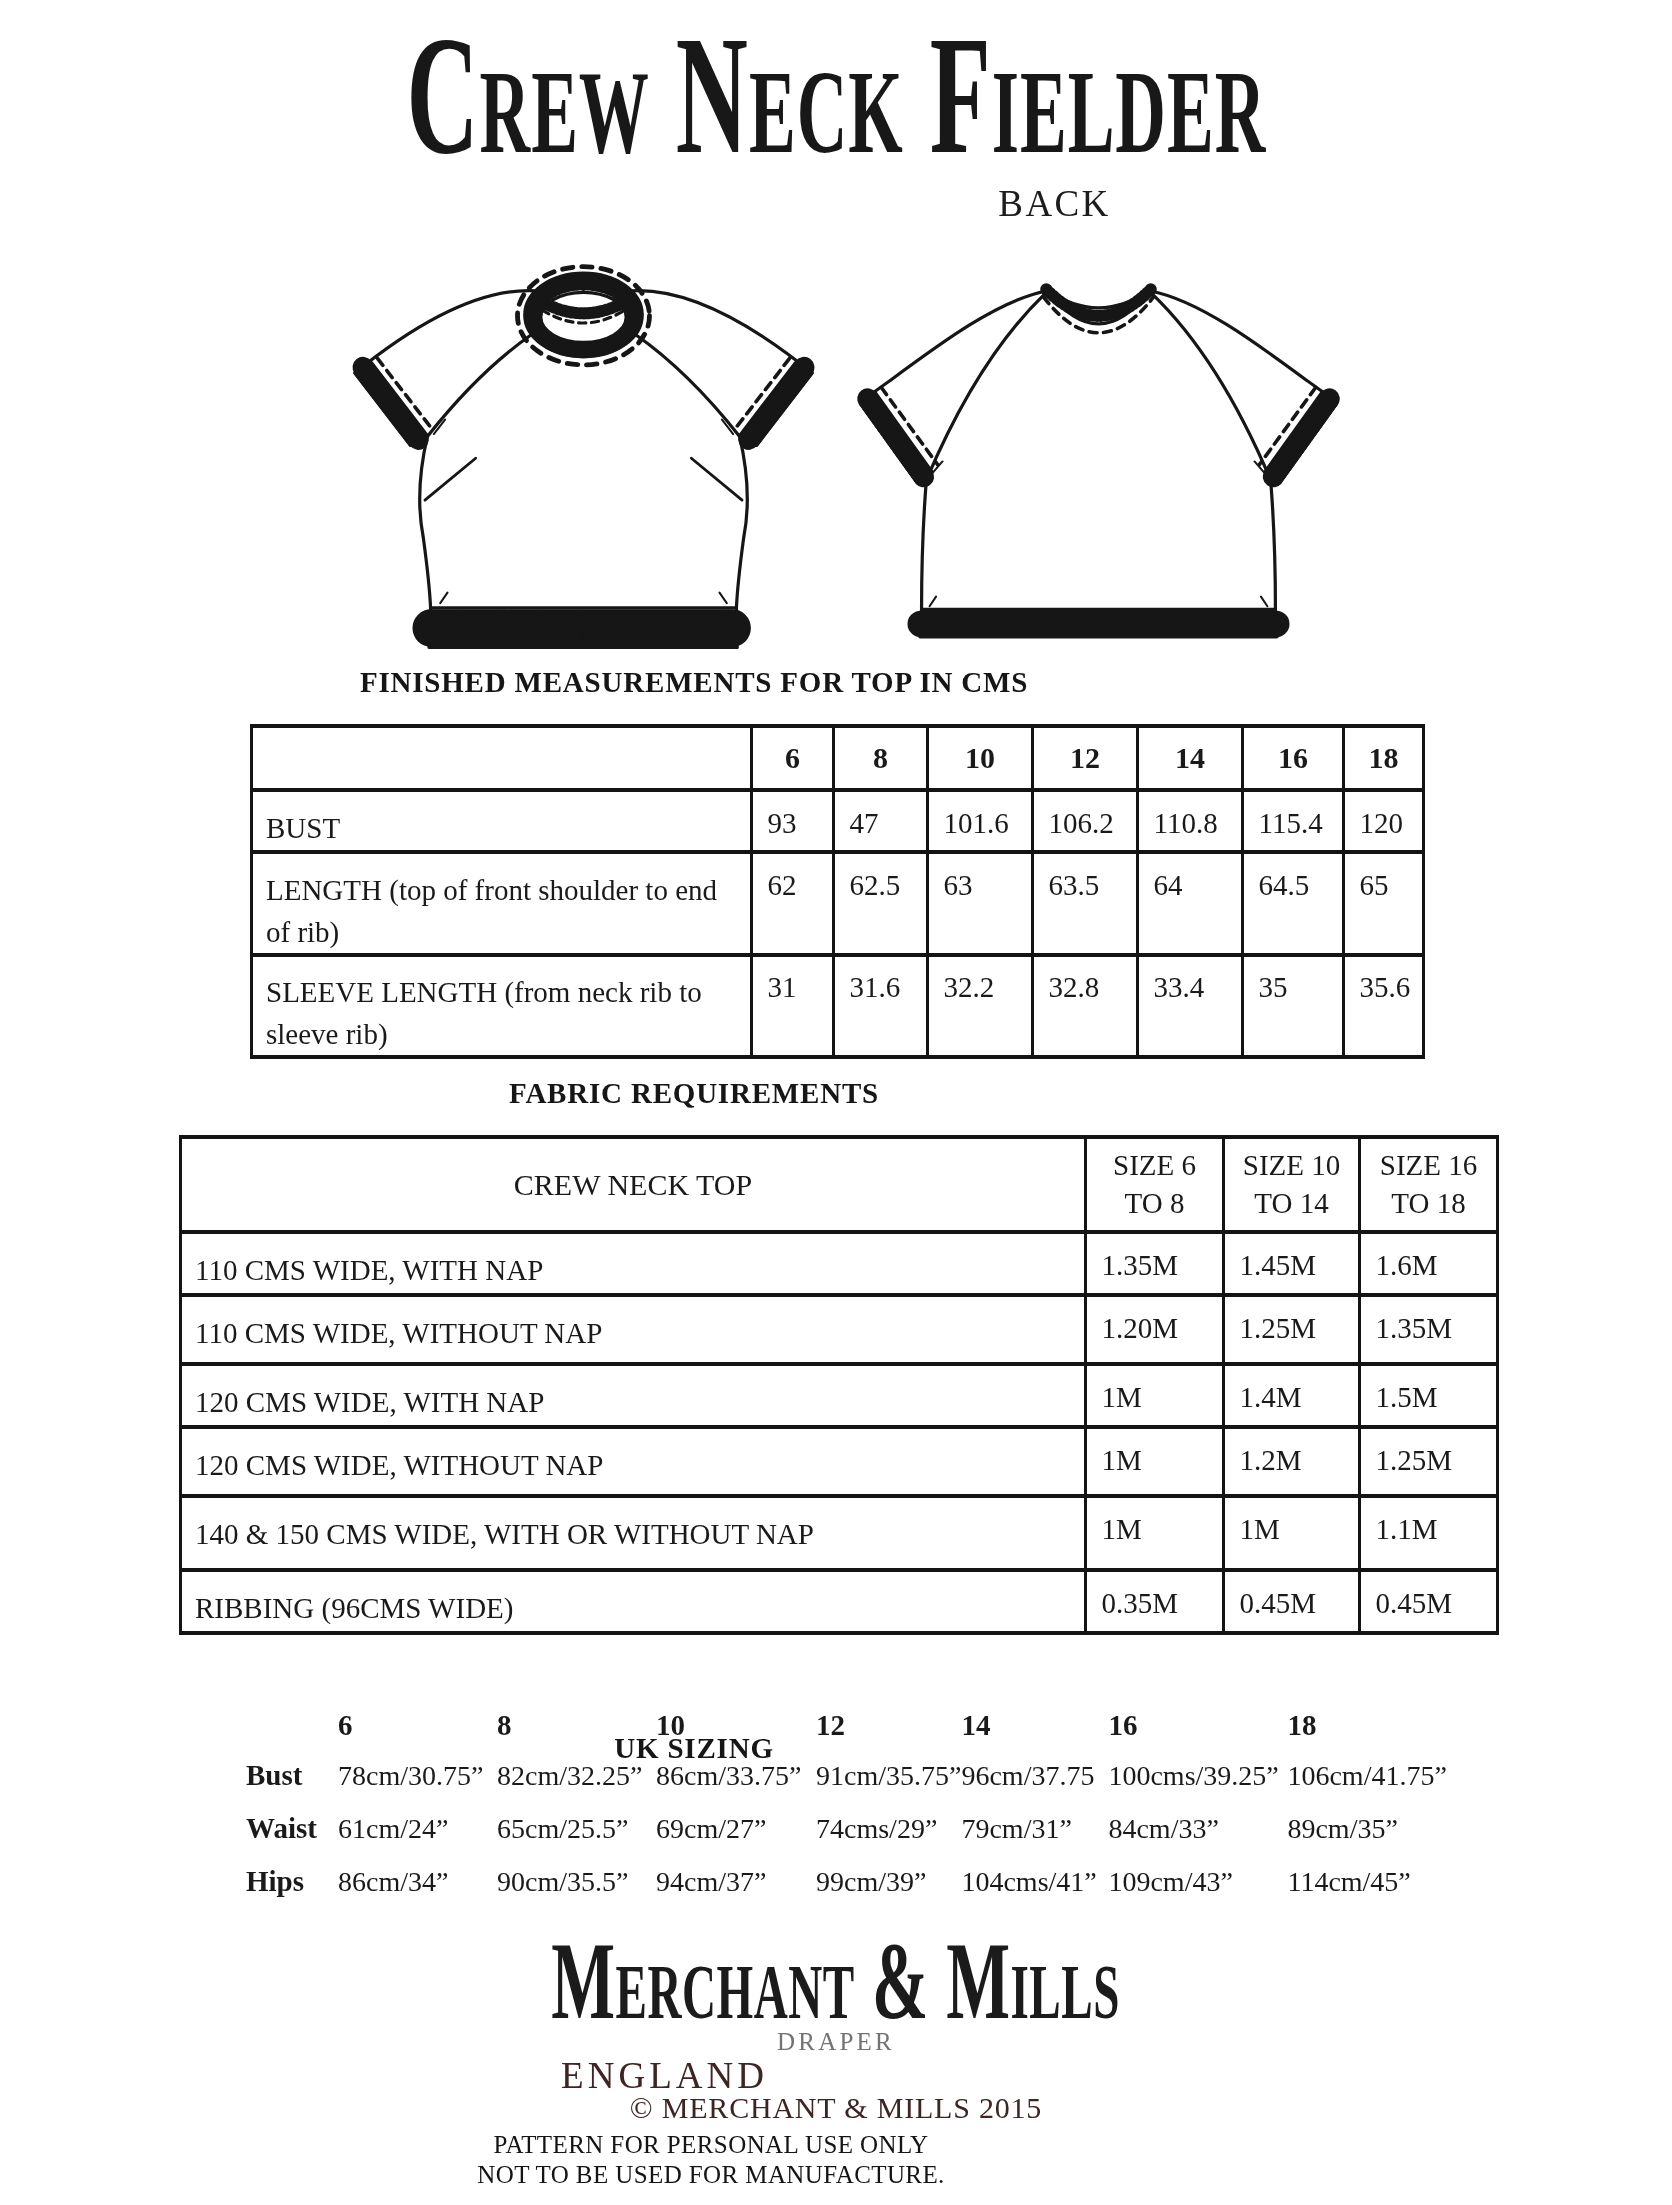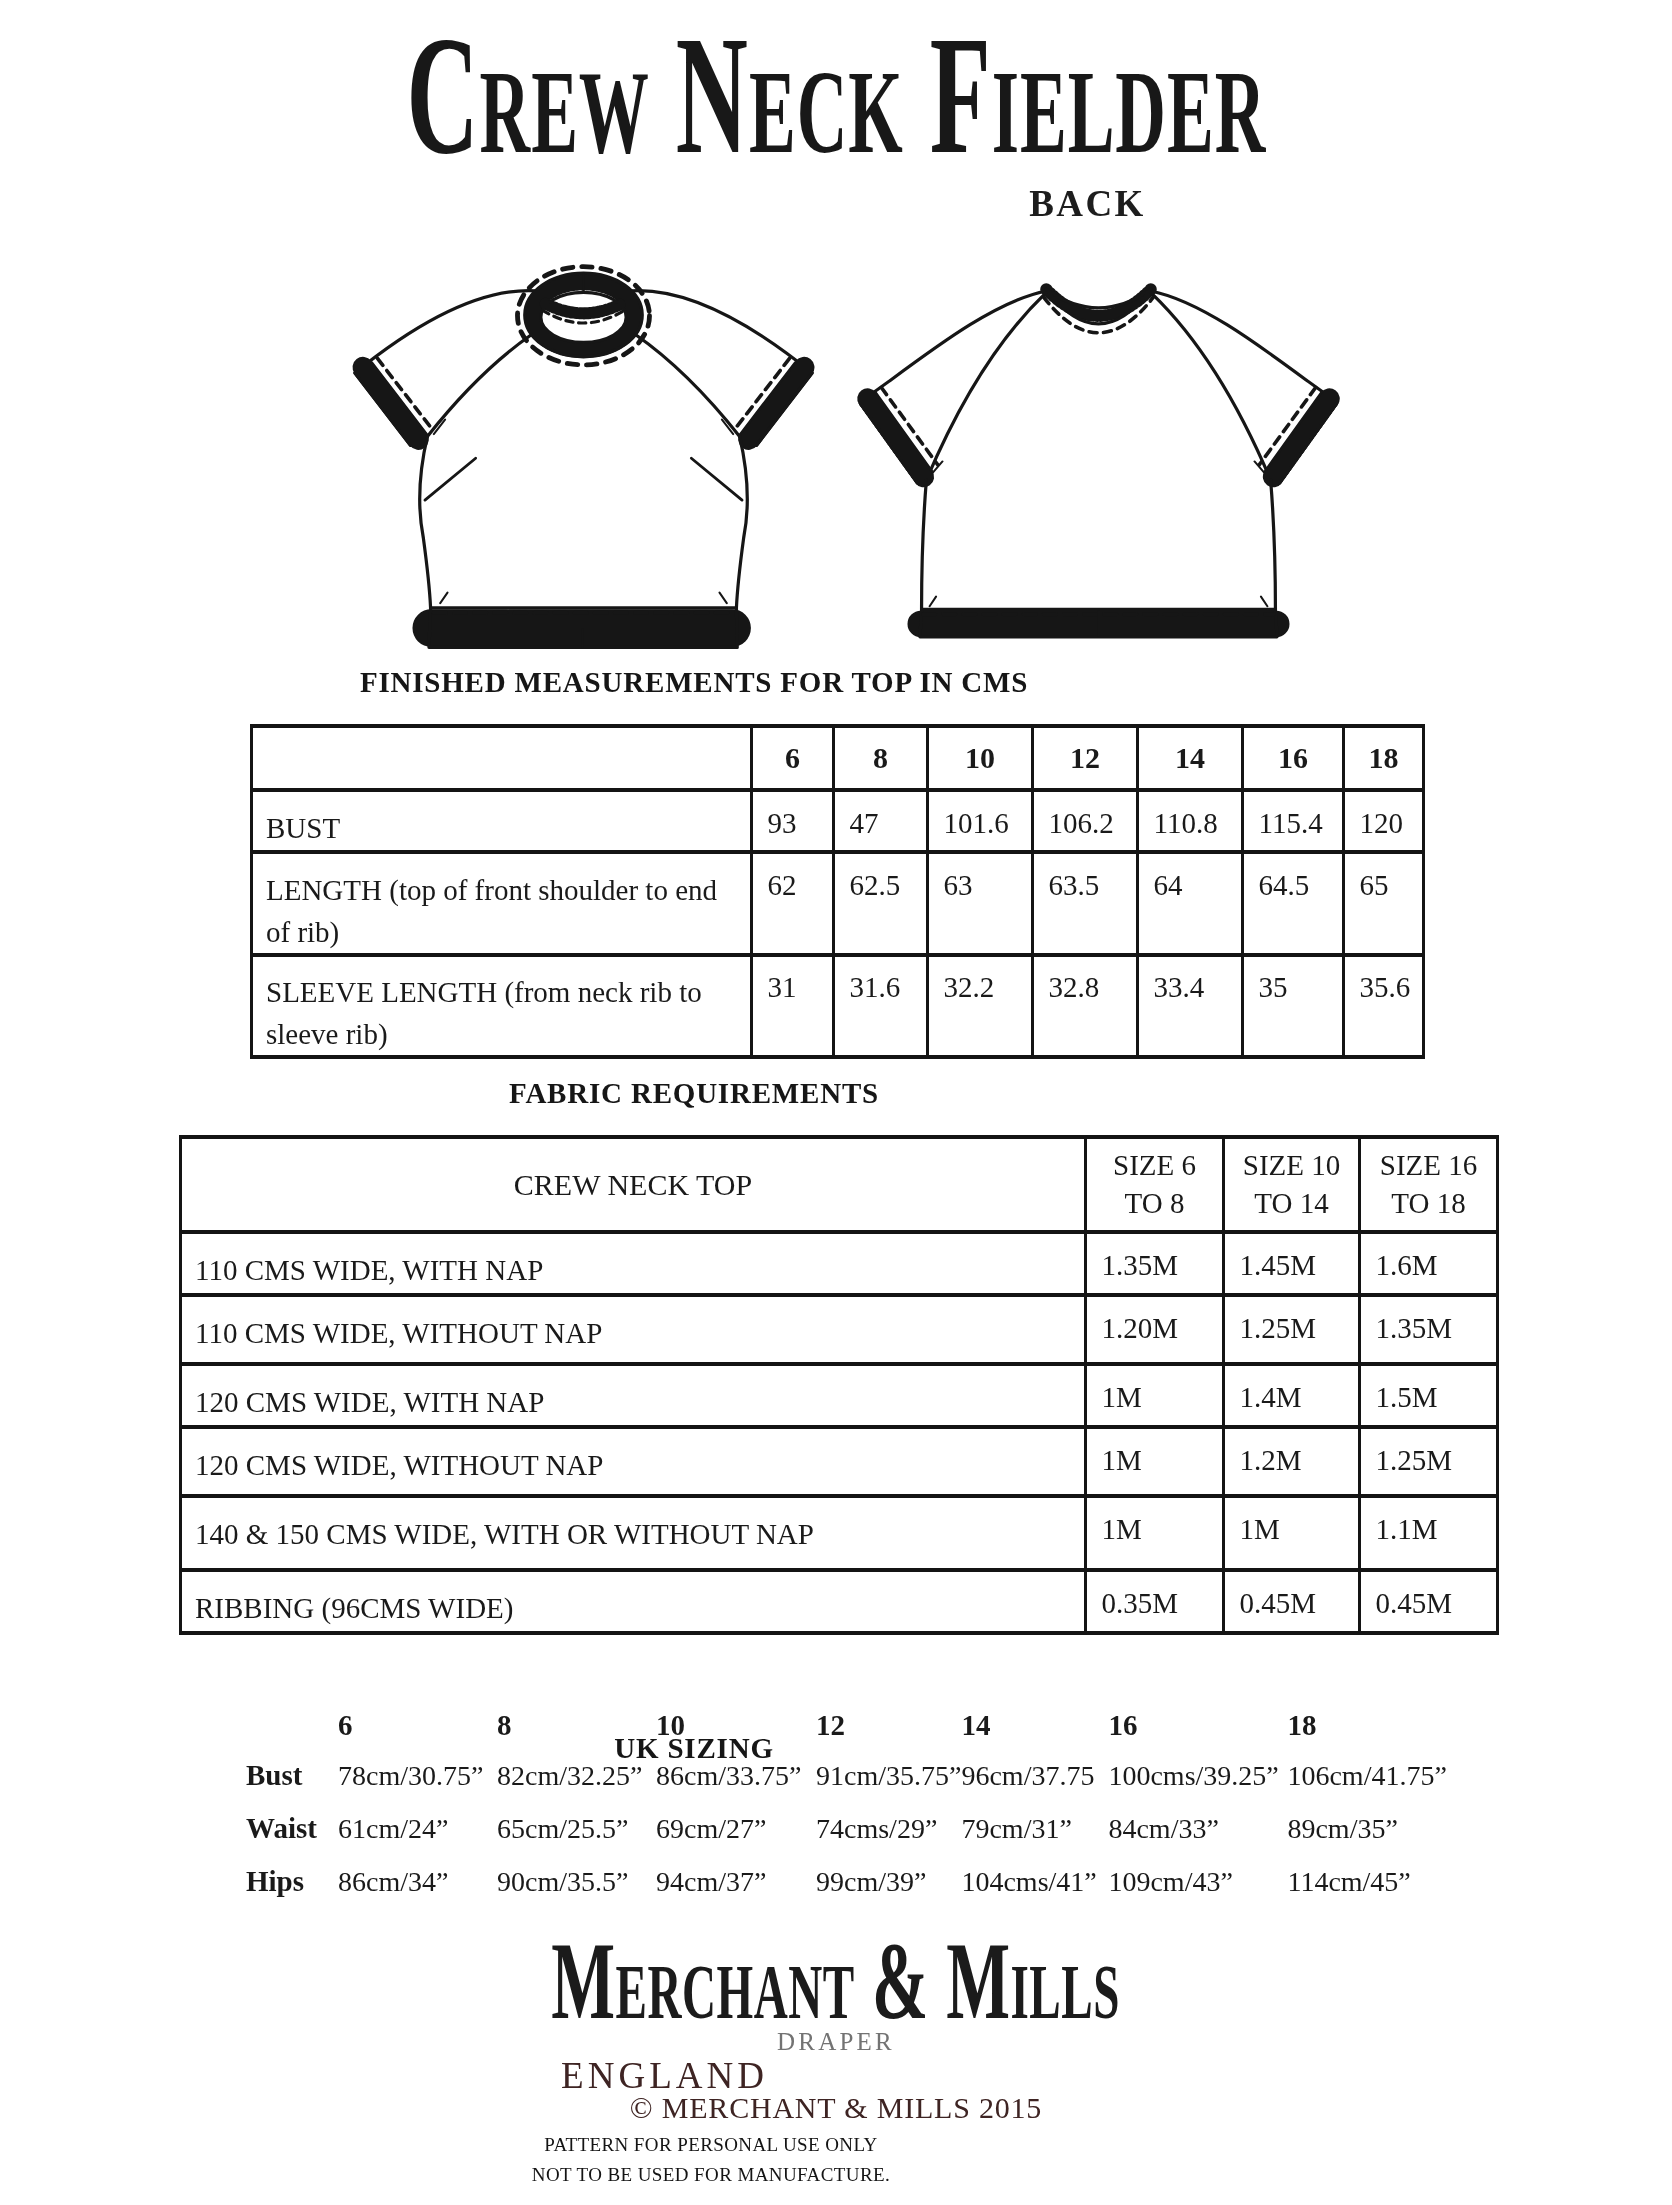--- a/index.html
+++ b/index.html
@@ -15,21 +15,21 @@
   
   .main-title { top:11.3px; left:0; width:1672px; text-align:center; }
   .main-title .condensed {
     font-size:161px; font-weight:bold; font-variant:small-caps;
     line-height:1.0; letter-spacing:1.6px; transform:scale(0.62,1.05); color:#181818;
   }
 
   
   .view-label { top:182px; font-size:37px; letter-spacing:2.4px; color:#1d1d1d; width:483px; text-align:center; }
   .view-label.front { left:344px; }
-  .view-label.back  { left:846px;font-weight:bold; }
+  .view-label.back  { left:813px; }
 
   
   .section-heading { left:0; width:1388px; text-align:center; font-size:29px; font-weight:bold; letter-spacing:0.8px; color:#161616; }
   .h-measure { top:666px; }
   .h-fabric  { top:1077px; }
   .h-uk      { top:1732px; }
 
   
   table.grid { border-collapse:collapse; table-layout:fixed; }
   table.grid td, table.grid th {
@@ -69,21 +69,21 @@
 
   
   .brand-logo { top:1925px; left:0; width:1672px; text-align:center; }
   .brand-logo .condensed {
     font-size:109px; font-weight:bold; font-variant:small-caps;
     line-height:1.0; letter-spacing:0.8px; transform:scale(0.62,1.02); color:#1b1b1b;
   }
   .draper    { top:2028px; left:0; width:1672px; text-align:center; font-size:25px; letter-spacing:3.2px; color:#737373; }
   .england   { top:2054px; left:0; width:1329px; text-align:center; font-size:37px; letter-spacing:4px; color:#3e2423; }
   .copyright { top:2091px; left:0; width:1672px; text-align:center; font-size:30px; letter-spacing:0.8px; color:#3e2423; }
-  .notice    { top:2130px; left:0; width:1422px; text-align:center; font-size:19px; line-height:30px; letter-spacing:0.4px; color:#141414; }
+  .notice    { top:2130px; left:0; width:1422px; text-align:center; font-size:25px; line-height:30px; letter-spacing:0.4px; color:#141414; }
 
   svg .ln { stroke:#161616; fill:none; stroke-linecap:round; stroke-linejoin:round; }
 </style>
 </head>
 <body>
 
 <div class="page">
 
   <div class="abs main-title">
     <span class="condensed">Crew Neck Fielder</span>

